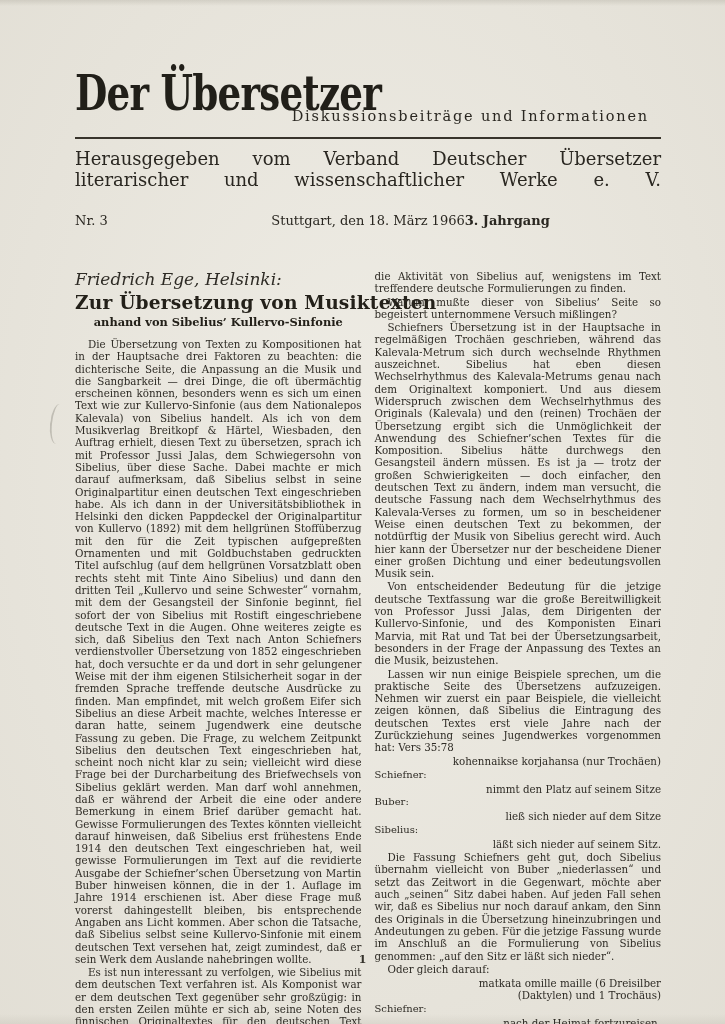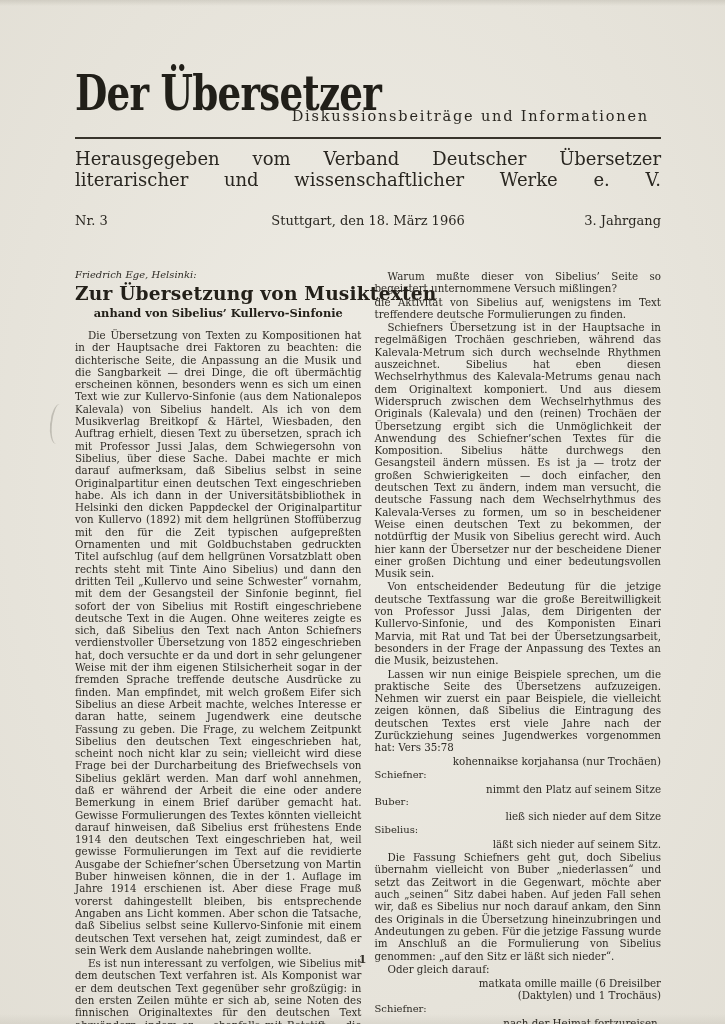--- a/index.html
+++ b/index.html
@@ -60,31 +60,31 @@
   }
   .issue-row {
     margin-top: 23px;
     display: grid;
     grid-template-columns: 1fr auto 1fr;
     font-size: 13px;
     color: #2a2721;
   }
   .issue-no { text-align: left; }
   .dateline { text-align: center; }
-  .volume  { text-align: right; }
+  .volume  { text-align: left; font-weight: bold; }
   
   .columns {
     margin-top: 41px;
     display: flex;
     gap: 13px;
   }
   .col { flex: 1 1 0; min-width: 0; }
   .byline {
     font-style: italic;
-    font-size: 10px;
+    font-size: 17px;
     margin: 0 0 3px 0;
   }
   .art-title {
     margin: 0;
     font-size: 18.6px;
     font-weight: bold;
     letter-spacing: 0.2px;
     color: #232019;
     white-space: nowrap;
   }
@@ -159,22 +159,22 @@
 
     <section class="col">
       <div class="byline">Friedrich Ege, Helsinki:</div>
       <h2 class="art-title">Zur Übersetzung von Musiktexten</h2>
       <h3 class="art-subtitle">anhand von Sibelius’ Kullervo-Sinfonie</h3>
       <p class="bp">Die Übersetzung von Texten zu Kompositionen hat in der Hauptsache drei Faktoren zu beachten: die dichterische Seite, die Anpassung an die Musik und die Sangbarkeit — drei Dinge, die oft übermächtig erscheinen können, besonders wenn es sich um einen Text wie zur Kullervo-Sinfonie (aus dem Nationalepos Kalevala) von Sibelius handelt. Als ich von dem Musikverlag Breitkopf &amp; Härtel, Wiesbaden, den Auftrag erhielt, diesen Text zu übersetzen, sprach ich mit Professor Jussi Jalas, dem Schwiegersohn von Sibelius, über diese Sache. Dabei machte er mich darauf aufmerksam, daß Sibelius selbst in seine Originalpartitur einen deutschen Text eingeschrieben habe. Als ich dann in der Universitätsbibliothek in Helsinki den dicken Pappdeckel der Originalpartitur von Kullervo (1892) mit dem hellgrünen Stoffüberzug mit den für die Zeit typischen aufgepreßten Ornamenten und mit Goldbuchstaben gedruckten Titel aufschlug (auf dem hellgrünen Vorsatzblatt oben rechts steht mit Tinte Aino Sibelius) und dann den dritten Teil „Kullervo und seine Schwester“ vornahm, mit dem der Gesangsteil der Sinfonie beginnt, fiel sofort der von Sibelius mit Rostift eingeschriebene deutsche Text in die Augen. Ohne weiteres zeigte es sich, daß Sibelius den Text nach Anton Schiefners verdienstvoller Übersetzung von 1852 eingeschrieben hat, doch versuchte er da und dort in sehr gelungener Weise mit der ihm eigenen Stilsicherheit sogar in der fremden Sprache treffende deutsche Ausdrücke zu finden. Man empfindet, mit welch großem Eifer sich Sibelius an diese Arbeit machte, welches Interesse er daran hatte, seinem Jugendwerk eine deutsche Fassung zu geben. Die Frage, zu welchem Zeitpunkt Sibelius den deutschen Text eingeschrieben hat, scheint noch nicht klar zu sein; vielleicht wird diese Frage bei der Durcharbeitung des Briefwechsels von Sibelius geklärt werden. Man darf wohl annehmen, daß er während der Arbeit die eine oder andere Bemerkung in einem Brief darüber gemacht hat. Gewisse Formulierungen des Textes könnten vielleicht darauf hinweisen, daß Sibelius erst frühestens Ende 1914 den deutschen Text eingeschrieben hat, weil gewisse Formulierungen im Text auf die revidierte Ausgabe der Schiefner’schen Übersetzung von Martin Buber hinweisen können, die in der 1. Auflage im Jahre 1914 erschienen ist. Aber diese Frage muß vorerst dahingestellt bleiben, bis entsprechende Angaben ans Licht kommen. Aber schon die Tatsache, daß Sibelius selbst seine Kullervo-Sinfonie mit einem deutschen Text versehen hat, zeigt zumindest, daß er sein Werk dem Auslande nahebringen wollte.</p>
       <p class="bp">Es ist nun interessant zu verfolgen, wie Sibelius mit dem deutschen Text verfahren ist. Als Komponist war er dem deutschen Text gegenüber sehr großzügig: in den ersten Zeilen mühte er sich ab, seine Noten des finnischen Originaltextes für den deutschen Text abzuändern, indem er — ebenfalls mit Rotstift — die für den deutschen Text abgeänderten Noten einschrieb. So verfuhr er die ersten sieben Zeilen, dann sah wohl Sibelius die Unmöglichkeit ein, diese Übersetzung seiner Musik anzupassen. Er schrieb dann lediglich den Schiefner’schen Text ein, ohne jede Rücksicht darauf, ob er nun paßte oder nicht. Doch immer wieder tauchte</p>
     </section>
 
     <section class="col">
+      <p class="bp noind">die Aktivität von Sibelius auf, wenigstens im Text treffendere deutsche Formulierungen zu finden.</p>
       <p class="bp">Warum mußte dieser von Sibelius’ Seite so begeistert unternommene Versuch mißlingen?</p>
-      <p class="bp noind">die Aktivität von Sibelius auf, wenigstens im Text treffendere deutsche Formulierungen zu finden.</p>
       <p class="bp">Schiefners Übersetzung ist in der Hauptsache in regelmäßigen Trochäen geschrieben, während das Kalevala-Metrum sich durch wechselnde Rhythmen auszeichnet. Sibelius hat eben diesen Wechselrhythmus des Kalevala-Metrums genau nach dem Originaltext komponiert. Und aus diesem Widerspruch zwischen dem Wechselrhythmus des Originals (Kalevala) und den (reinen) Trochäen der Übersetzung ergibt sich die Unmöglichkeit der Anwendung des Schiefner’schen Textes für die Komposition. Sibelius hätte durchwegs den Gesangsteil ändern müssen. Es ist ja — trotz der großen Schwierigkeiten — doch einfacher, den deutschen Text zu ändern, indem man versucht, die deutsche Fassung nach dem Wechselrhythmus des Kalevala-Verses zu formen, um so in bescheidener Weise einen deutschen Text zu bekommen, der notdürftig der Musik von Sibelius gerecht wird. Auch hier kann der Übersetzer nur der bescheidene Diener einer großen Dichtung und einer bedeutungsvollen Musik sein.</p>
       <p class="bp">Von entscheidender Bedeutung für die jetzige deutsche Textfassung war die große Bereitwilligkeit von Professor Jussi Jalas, dem Dirigenten der Kullervo-Sinfonie, und des Komponisten Einari Marvia, mit Rat und Tat bei der Übersetzungsarbeit, besonders in der Frage der Anpassung des Textes an die Musik, beizustehen.</p>
       <p class="bp">Lassen wir nun einige Beispiele sprechen, um die praktische Seite des Übersetzens aufzuzeigen. Nehmen wir zuerst ein paar Beispiele, die vielleicht zeigen können, daß Sibelius die Eintragung des deutschen Textes erst viele Jahre nach der Zurückziehung seines Jugendwerkes vorgenommen hat: Vers 35:78</p>
 
       <p class="verse">kohennaikse korjahansa (nur Trochäen)</p>
       <p class="vlabel">Schiefner:</p>
       <p class="verse">nimmt den Platz auf seinem Sitze</p>
       <p class="vlabel">Buber:</p>
       <p class="verse">ließ sich nieder auf dem Sitze</p>
       <p class="vlabel">Sibelius:</p>

